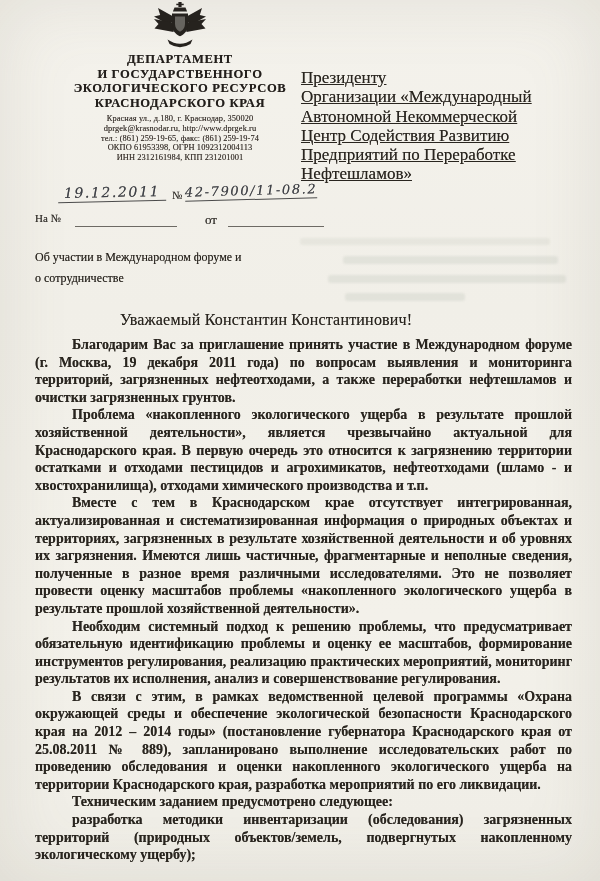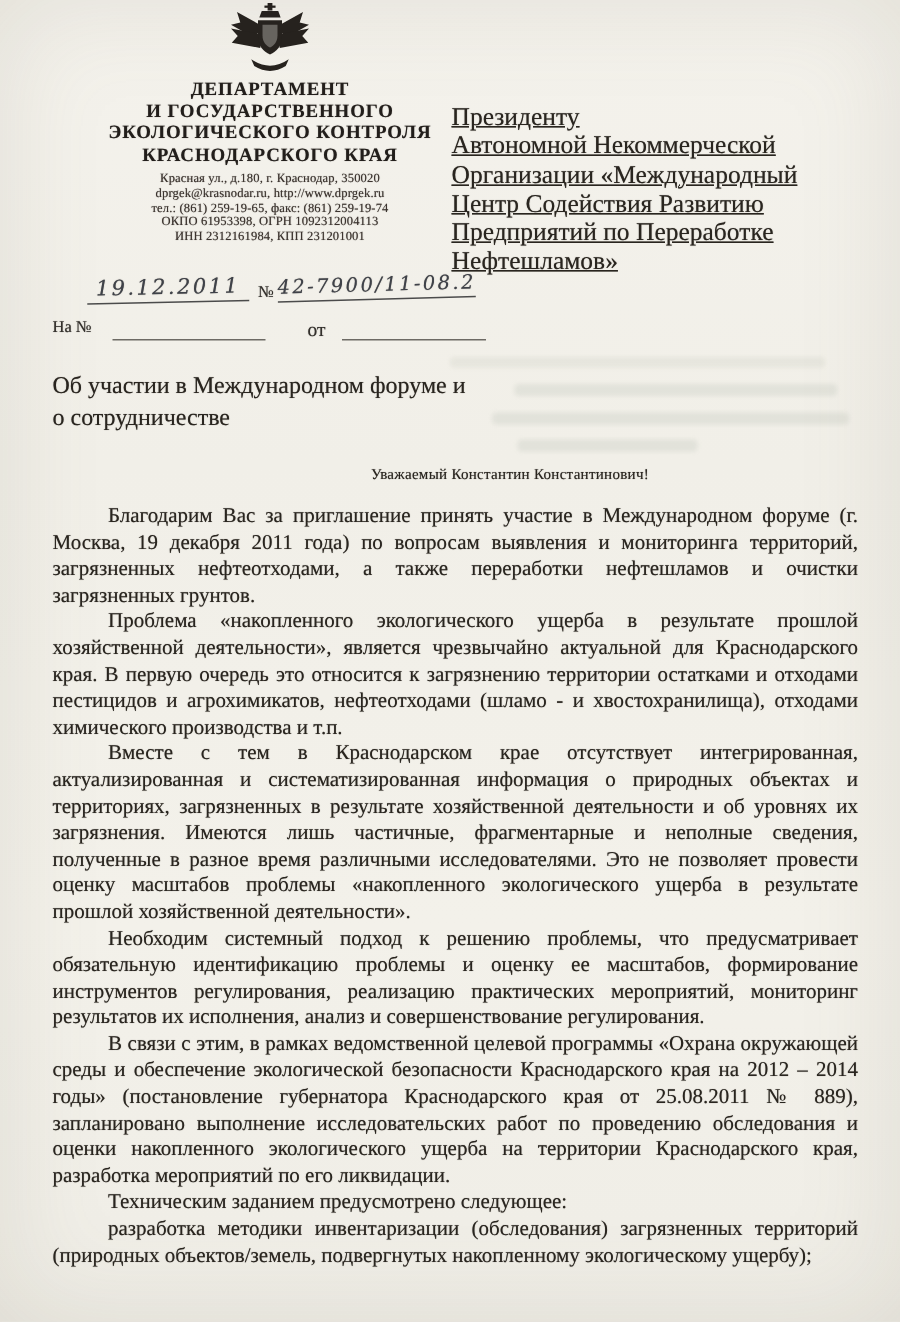--- a/index.html
+++ b/index.html
@@ -58,33 +58,33 @@
 
   
   .recipient{
     position:absolute;left:301px;top:68px;width:280px;
     font-size:17px;line-height:19.3px;color:#29251f;text-decoration:underline;
   }
 
   
   .subject{
     position:absolute;left:35px;top:247px;width:330px;
-    font-size:16px;line-height:21px;color:#29251f;
+    font-size:12px;line-height:21px;color:#29251f;
   }
 
   
   .salutation{
-    position:absolute;left:120px;top:311px;width:440px;text-align:center;
-    font-size:10px;color:#29251f;letter-spacing:0.2px;
+    position:absolute;left:120px;top:311px;width:440px;text-align:left;
+    font-size:16px;color:#29251f;letter-spacing:0.2px;
   }
 
   
   .body-text{
     position:absolute;left:35px;top:336px;width:537px;
-    font-size:14px;line-height:17.6px;text-align:justify;color:#29251f;
+    font-size:14px;line-height:17.6px;text-align:justify;color:#29251f;font-weight:bold;
   }
   .para{text-indent:37px;margin:0;}
 
   
   .ghost{
     position:absolute;border-radius:3px;filter:blur(1.3px);
     background:rgba(138,148,132,0.14);
   }
   .ghost-1{left:343px;top:256px;width:215px;height:8px;}
   .ghost-2{left:328px;top:275px;width:238px;height:8px;}
@@ -105,21 +105,21 @@
       <path d="M23 21 L2 17 l4.5 5 L2.5 26.5 l19 3.5 z"></path>
       <path d="M32 16 L50 6 l-2.2 7 L54 14.5 l-15 8.5 z"></path>
       <path d="M33 21 L54 17 l-4.5 5 L53.5 26.5 l-19 3.5 z"></path>
       <path d="M20 11.5 h16 v10.5 c0 7 -3.6 10.2 -8 12.3 c-4.4 -2.1 -8 -5.3 -8 -12.3 z"></path>
       <path d="M23 14.5 h10 v7 c0 4.6 -2.3 6.7 -5 8.2 c-2.7 -1.5 -5 -3.6 -5 -8.2 z" fill="#f2f0ea" opacity="0.32"></path>
       <path d="M15.5 37.5 q12.5 8.5 25 0 l-2 4.5 q-10.5 6.5 -21 0 z"></path>
     </svg>
     <div>
         <div class="org-line">ДЕПАРТАМЕНТ</div>
         <div class="org-line">И ГОСУДАРСТВЕННОГО</div>
-        <div class="org-line">ЭКОЛОГИЧЕСКОГО КОНТРОЛЯ</div>
+        <div class="org-line">ЭКОЛОГИЧЕСКОГО РЕСУРСОВ</div>
         <div class="org-line">КРАСНОДАРСКОГО КРАЯ</div>
       </div>
     <div class="contacts">
         <div class="addr-line">Красная ул., д.180, г. Краснодар, 350020</div>
         <div class="addr-line">dprgek@krasnodar.ru, http://www.dprgek.ru</div>
         <div class="addr-line">тел.: (861) 259-19-65, факс: (861) 259-19-74</div>
         <div class="addr-line">ОКПО 61953398, ОГРН 1092312004113</div>
         <div class="addr-line">ИНН 2312161984, КПП 231201001</div>
       </div>
   </div>
@@ -127,22 +127,22 @@
   <div class="date-slot hand">19.12.2011</div>
   <div class="num-label">№</div>
   <div class="num-slot hand">42-7900/11-08.2</div>
   <div class="onno-label">На №</div>
   <div class="blank-line blank-1"></div>
   <div class="ot-label">от</div>
   <div class="blank-line blank-2"></div>
 
   <div class="recipient">
       <div class="recipient-line">Президенту</div>
+      <div class="recipient-line">Организации «Международный</div>
       <div class="recipient-line">Автономной Некоммерческой</div>
-      <div class="recipient-line">Организации «Международный</div>
       <div class="recipient-line">Центр Содействия Развитию</div>
       <div class="recipient-line">Предприятий по Переработке</div>
       <div class="recipient-line">Нефтешламов»</div>
     </div>
 
   <div class="ghost ghost-4"></div>
   <div class="ghost ghost-1"></div>
   <div class="ghost ghost-2"></div>
   <div class="ghost ghost-3"></div>
 

